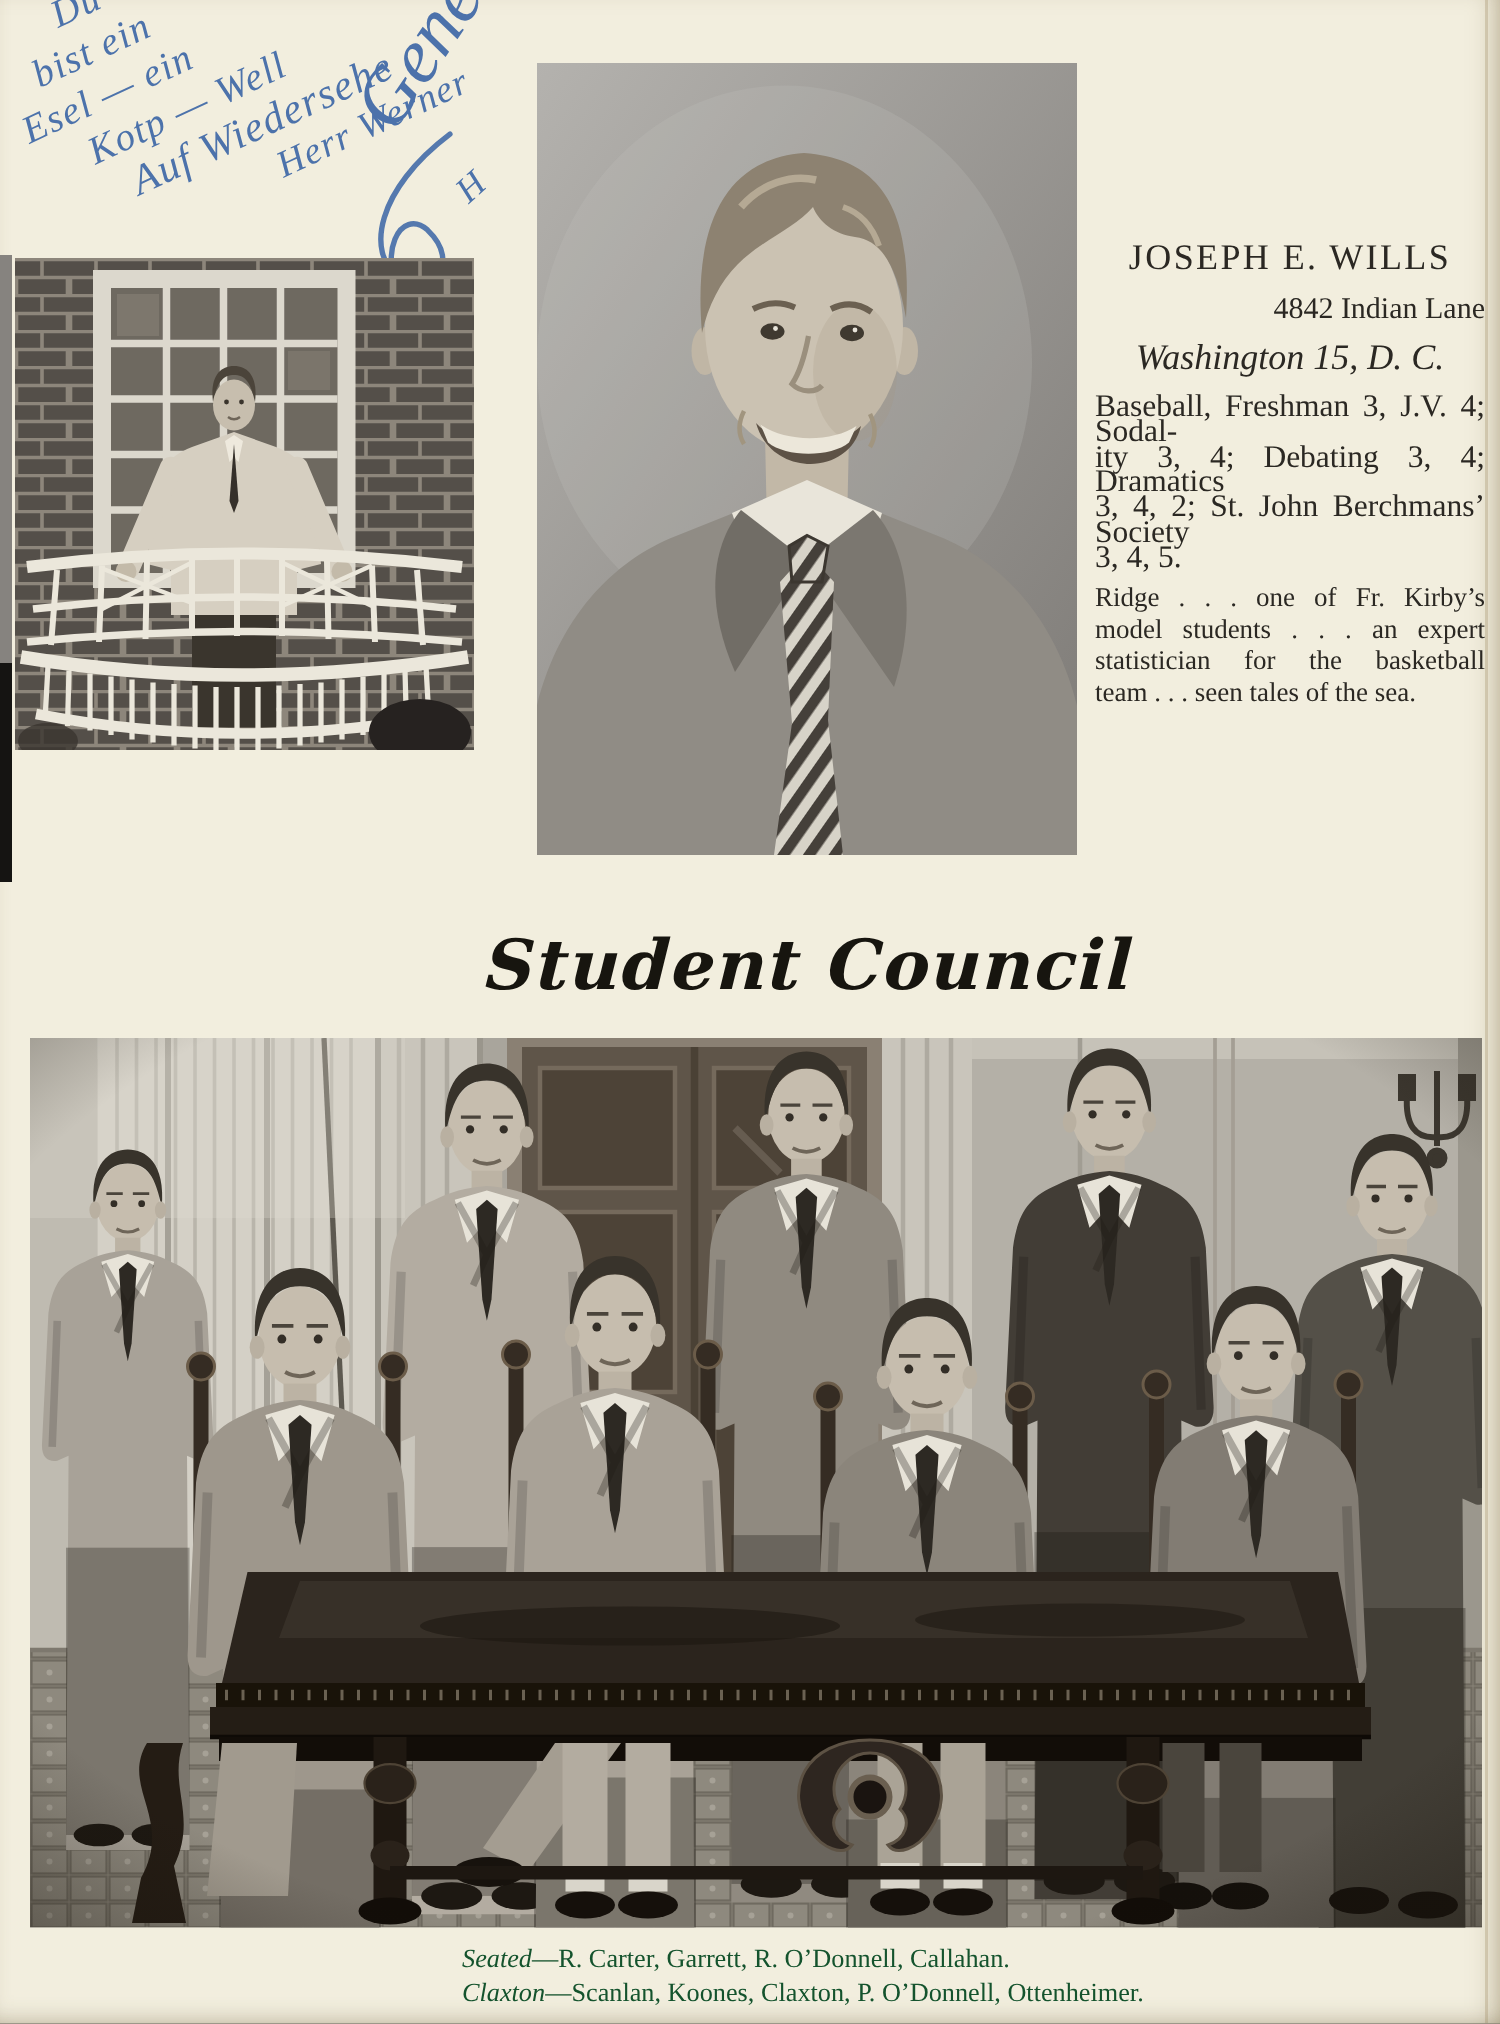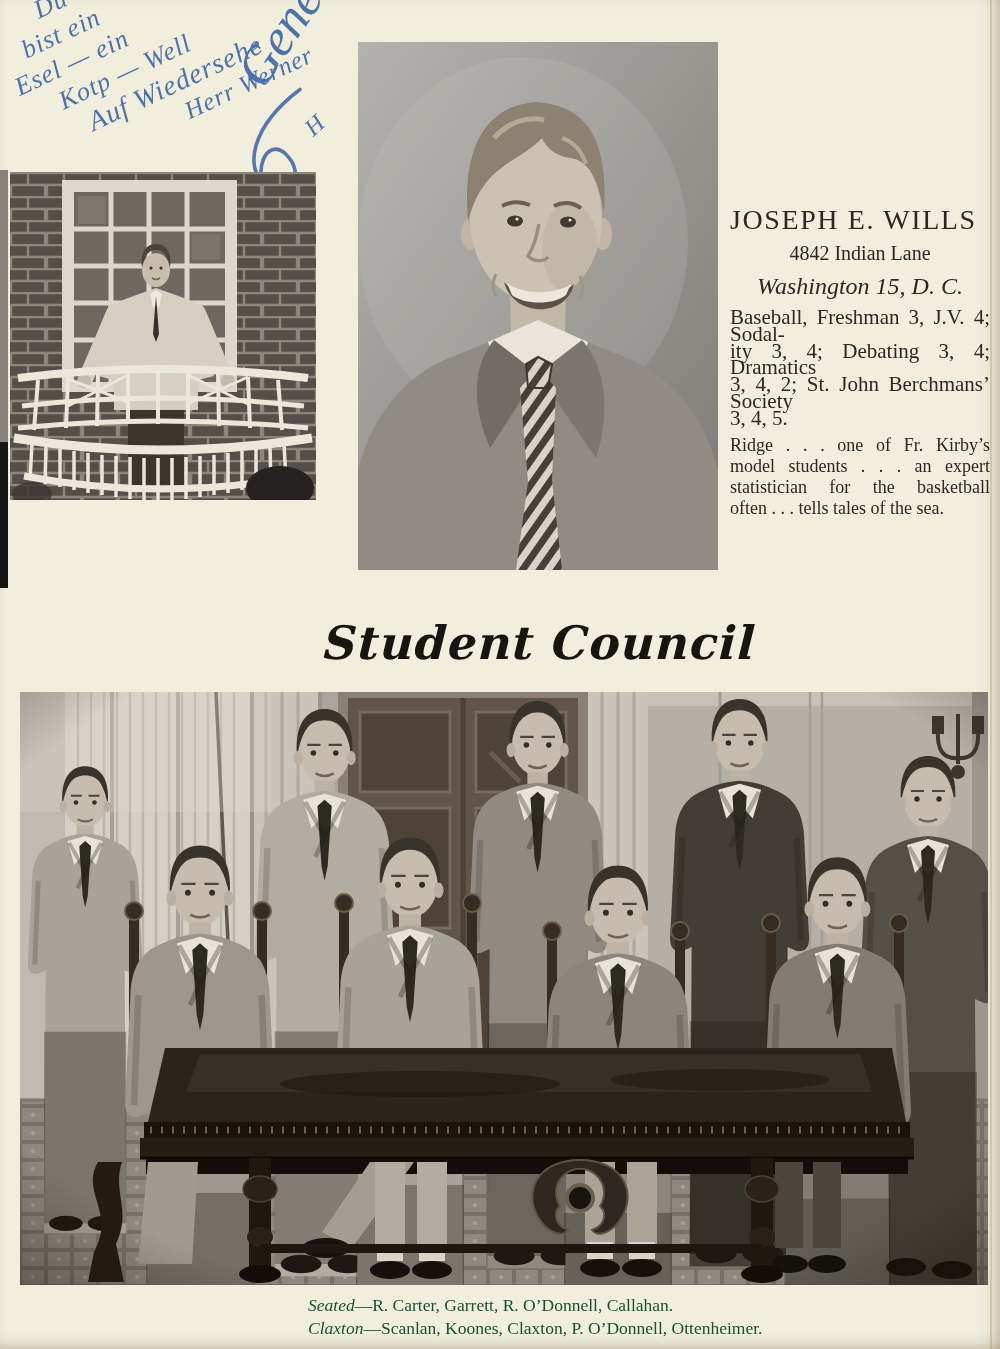--- a/index.html
+++ b/index.html
@@ -28,22 +28,22 @@
   .sig-swash{position:absolute;left:228px;top:92px;transform:rotate(-18deg);}
 
   
   .photo{position:absolute;display:block;}
   .balcony{left:10px;top:172px;}
   .portrait{left:358px;top:42px;}
   .group{left:20px;top:692px;}
 
   
   .profile{position:absolute;left:730px;top:160px;width:260px;}
-  .p-name{font-size:28px;letter-spacing:1.6px;line-height:25px;margin-top:47px;}
-  .p-address{font-size:20px;text-align:center;line-height:25px;margin-top:9px;}
+  .p-name{font-size:24px;letter-spacing:1.6px;text-align:center;line-height:25px;}
+  .p-address{font-size:20px;text-align:right;line-height:25px;margin-top:9px;}
   .p-city{font-size:24px;font-style:italic;text-align:center;line-height:25px;margin-top:8px;}
   .p-activities{margin-top:10px;font-size:21px;line-height:16.8px;}
   .p-bio{margin-top:8px;font-size:18px;line-height:21.2px;}
   .just{text-align:justify;text-align-last:justify;}
   .p-line{display:block;}
 
   
   .section-heading{position:absolute;left:240px;top:616px;width:600px;text-align:center;
                    font-family:"DejaVu Serif",serif;font-style:italic;font-weight:bold;
                    font-size:46px;letter-spacing:1px;color:#17150f;transform:skewX(-3deg);}
@@ -170,21 +170,21 @@
     <div class="p-activities">
       <span class="p-line just">Baseball, Freshman 3, J.V. 4; Sodal-</span>
       <span class="p-line just">ity 3, 4; Debating 3, 4; Dramatics</span>
       <span class="p-line just">3, 4, 2; St. John Berchmans’ Society</span>
       <span class="p-line">3, 4, 5.</span>
     </div>
     <div class="p-bio">
       <span class="p-line just">Ridge . . . one of Fr. Kirby’s</span>
       <span class="p-line just">model students . . . an expert</span>
       <span class="p-line just">statistician for the basketball</span>
-      <span class="p-line">often . . . tells tales of the sea.</span>
+      <span class="p-line">team . . . seen tales of the sea.</span>
     </div>
   </div>
 
   <div class="section-heading">Student Council</div>
 
   <svg class="photo group" width="968" height="593" viewBox="0 0 968 593">
     <defs>
       <symbol id="psn" overflow="visible">
         <ellipse cx="80" cy="46" rx="25" ry="31" fill="#c6bdae"></ellipse>
         <path d="M53,50 C50,14 66,4 80,4 C94,4 110,14 107,50 C102,26 96,15 80,15 C64,15 58,26 53,50 Z" fill="#38332b"></path>

